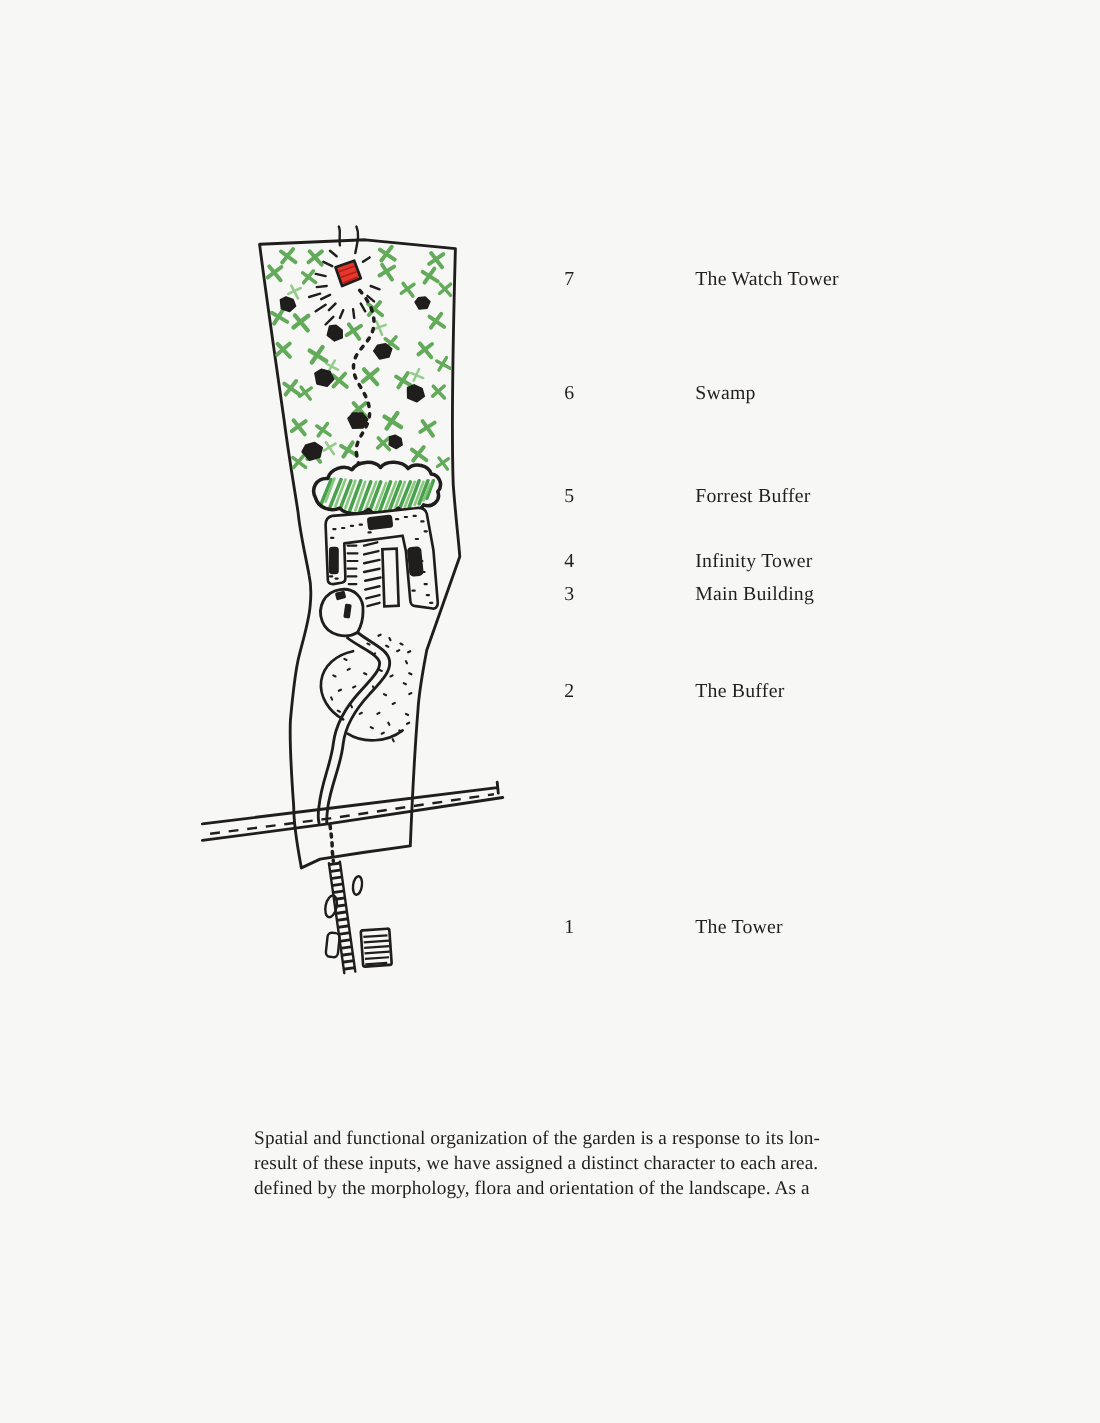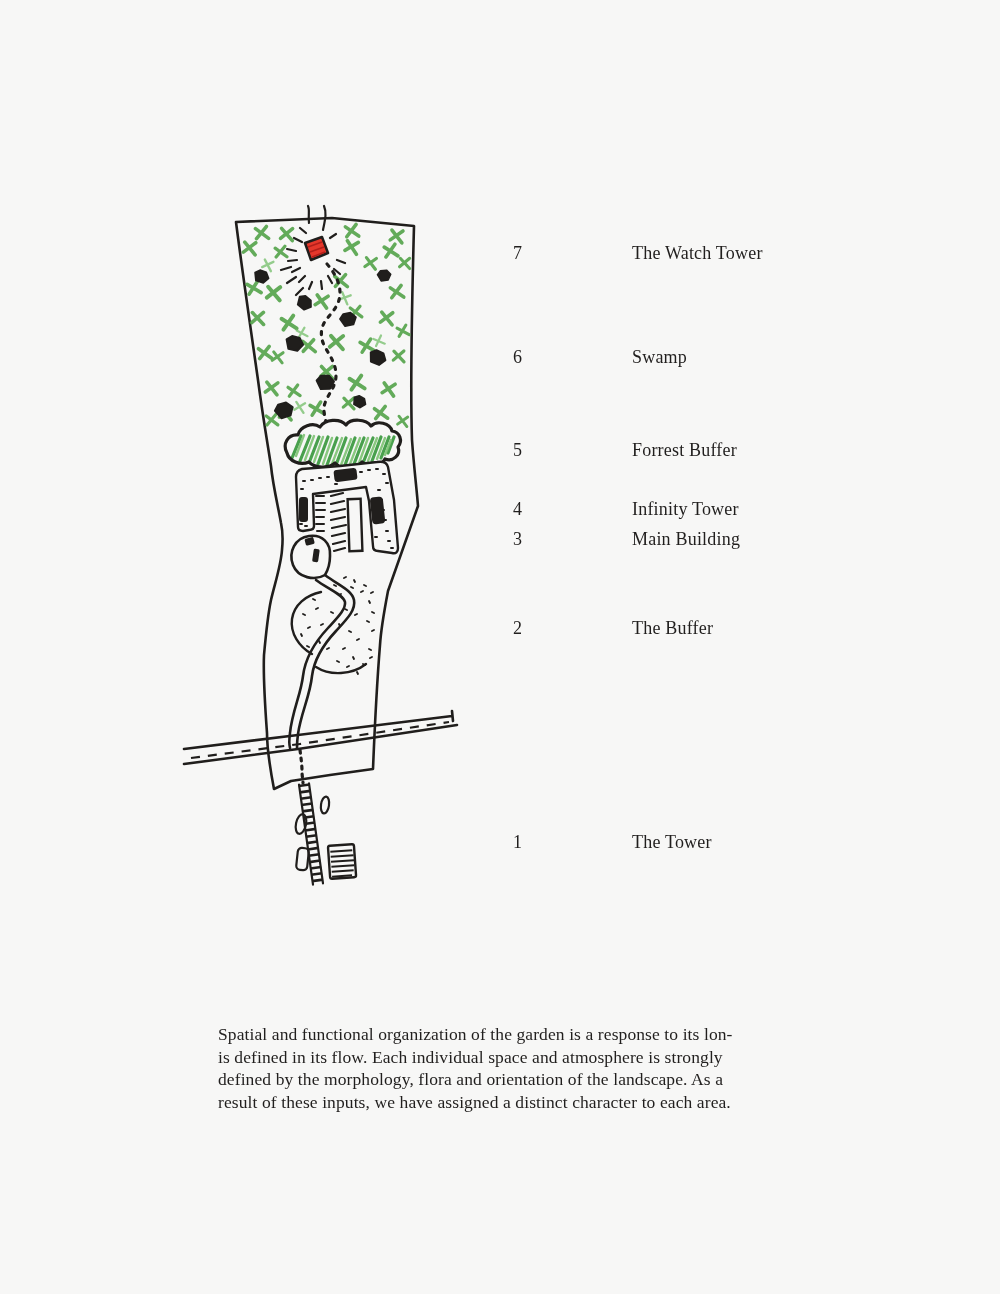--- a/index.html
+++ b/index.html
@@ -12,21 +12,21 @@
   .page{
     position:relative;width:1000px;height:1294px;margin:0 auto;
     background:var(--paper);overflow:hidden;
     font-family:"Liberation Serif","DejaVu Serif",serif;color:var(--text-color);
   }
   .plan{position:absolute;left:170px;top:195px;width:300px;height:710px;}
   .legend-row{position:absolute;left:513px;height:22px;font-size:18px;letter-spacing:.2px;white-space:nowrap;}
   .legend-num{display:inline-block;}
   .legend-label{position:absolute;left:119px;top:0;text-align:center;}
   .paragraph{
-    position:absolute;left:218px;top:1023px;width:545px;
+    position:absolute;left:231px;top:1023px;width:545px;
     font-size:17.5px;line-height:22.7px;letter-spacing:.1px;white-space:nowrap;
   }
 </style>
 </head>
 <body>
 
 <div class="page">
 
   <svg class="plan" viewBox="170 195 300 710" xmlns="http://www.w3.org/2000/svg">
     <defs>
@@ -225,18 +225,17 @@
       <span class="legend-label">The Buffer</span>
     </div>
     <div class="legend-row" style="top:832px">
       <span class="legend-num">1</span>
       <span class="legend-label">The Tower</span>
     </div>
   </div>
 
   <div class="paragraph">
     <div>Spatial and functional organization of the garden is a response to its lon-</div>
-    <div>is defined in its flow. Each individual space and atmosphere is strongly</div>
+    <div>result of these inputs, we have assigned a distinct character to each area.</div>
     <div>defined by the morphology, flora and orientation of the landscape. As a</div>
-    <div>result of these inputs, we have assigned a distinct character to each area.</div>
   </div>
 
 </div>
 
 </body></html>

